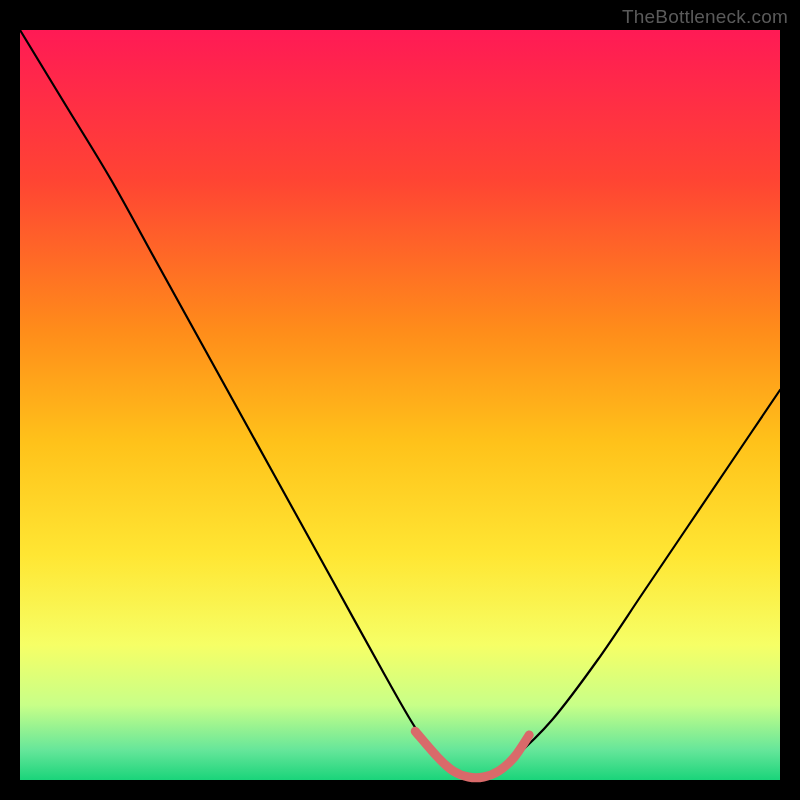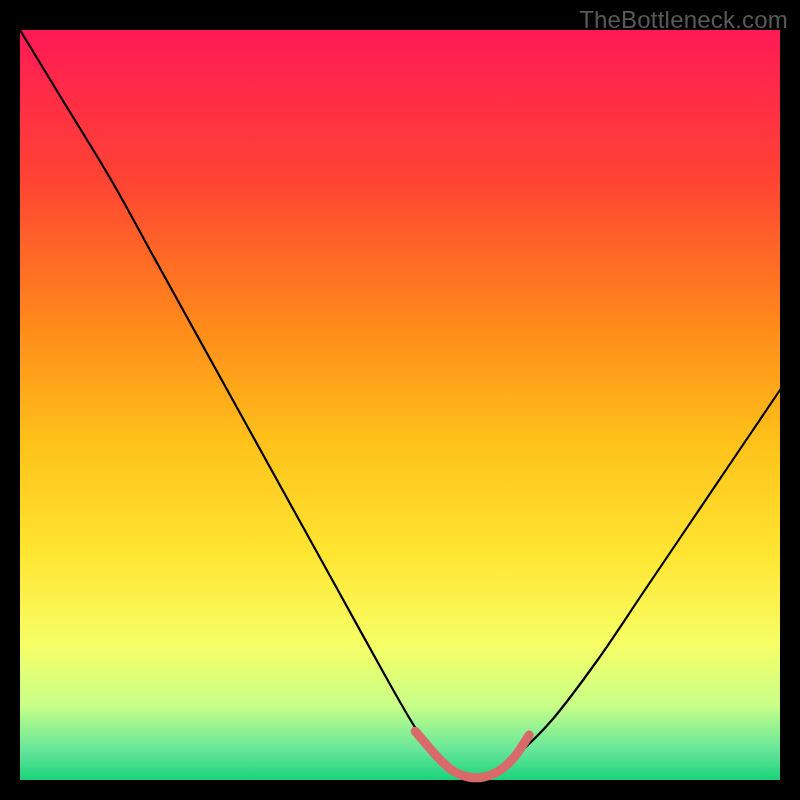--- a/index.html
+++ b/index.html
@@ -7,21 +7,21 @@
   .chart-container {
     position: relative;
     width: 800px;
     height: 800px;
   }
   .watermark {
     position: absolute;
     top: 6px;
     right: 12px;
     font-family: Arial, Helvetica, sans-serif;
-    font-size: 24px;
+    font-size: 19px;
     color: #5a5a5a;
     letter-spacing: 0.2px;
     z-index: 10;
   }
   svg { display: block; }
 </style>
 </head>
 <body>
 
 <div class="chart-container">

